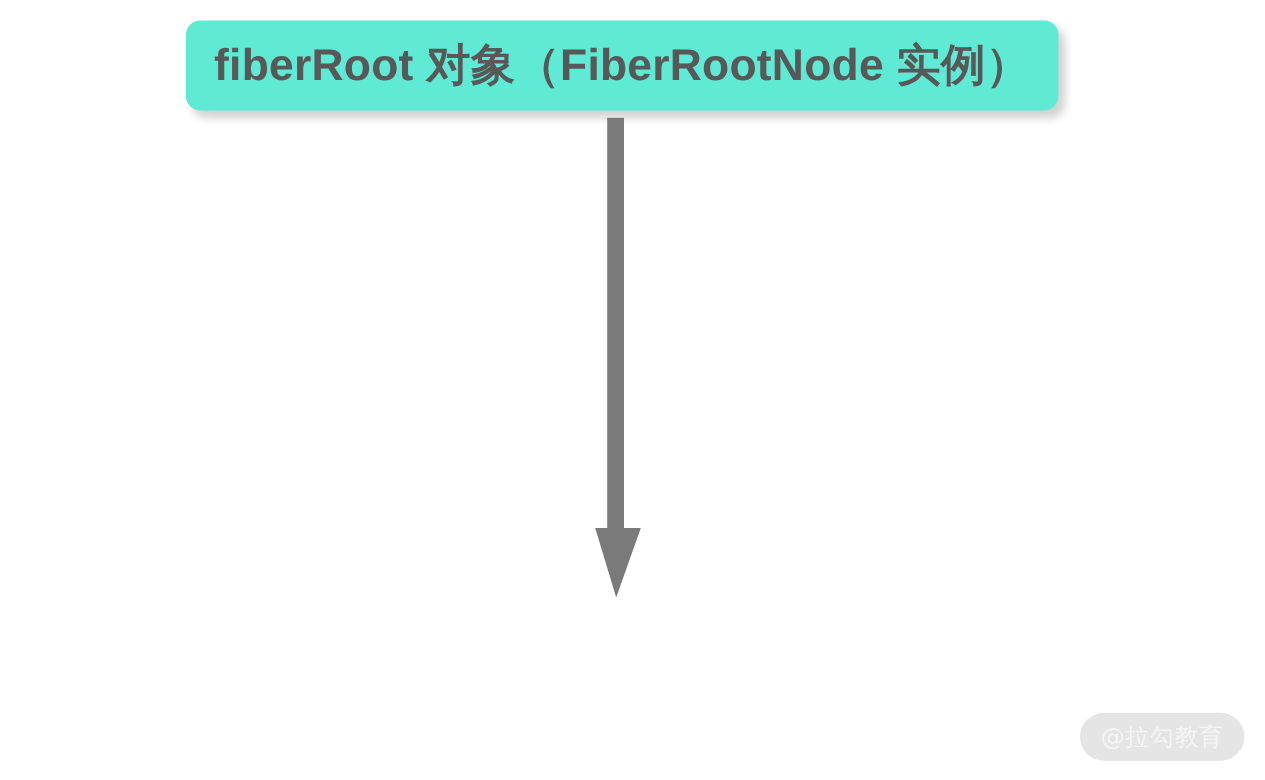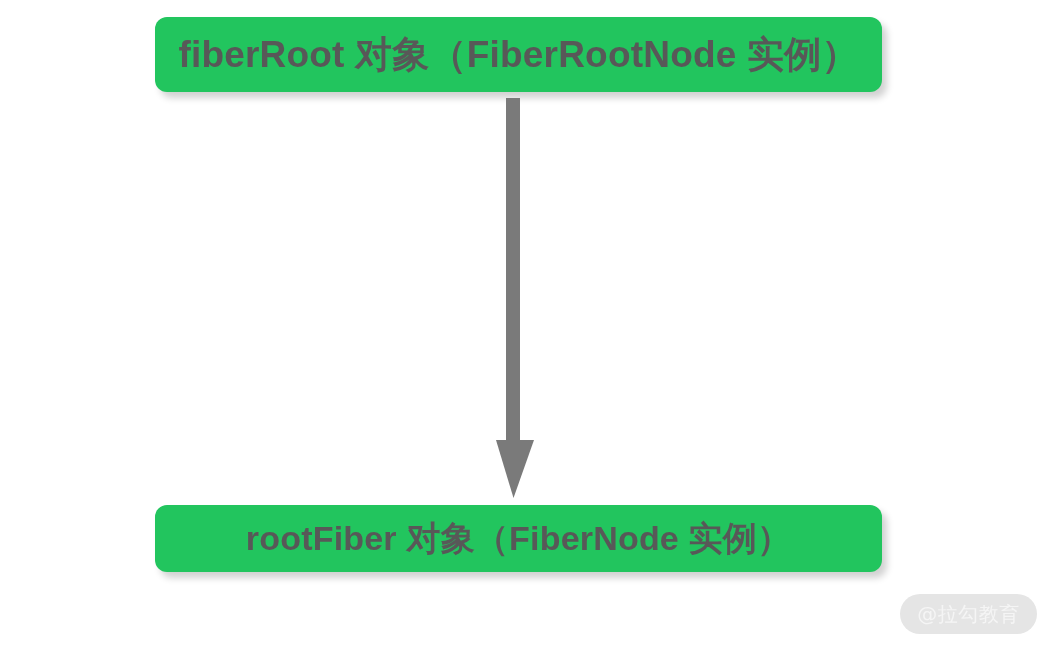--- a/index.html
+++ b/index.html
@@ -15,21 +15,21 @@
     width: 1054px;
     height: 650px;
     background: #ffffff;
     overflow: hidden;
   }
 
   
   .node-box {
     position: absolute;
     box-sizing: border-box;
-    background: #22c55e;
+    background: #5eead4;
     border-radius: 12px;
     display: flex;
     align-items: center;
     justify-content: center;
     box-shadow: 5px 6px 7px rgba(0, 0, 0, 0.18);
   }
   .node-label {
     font-family: "Liberation Sans", "DejaVu Sans", sans-serif;
     font-weight: bold;
     color: #585858;
@@ -115,21 +115,18 @@
   </div>
 
   <div id="arrow-current">
     <svg viewBox="0 0 42 402" xmlns="http://www.w3.org/2000/svg">
       <rect x="12" y="0" width="14" height="343" fill="#7a7a7a"></rect>
       <polygon points="2,342 40,342 19.5,400" fill="#7a7a7a"></polygon>
     </svg>
   </div>
 
 
-  <div id="node-rootfiber" class="node-box">
-    <span class="node-label">rootFiber 对象（FiberNode 实例）</span>
-  </div>
 
   <div id="watermark">
     <span class="wm-text">@拉勾教育</span>
   </div>
 
 </div>
 
 </body></html>

